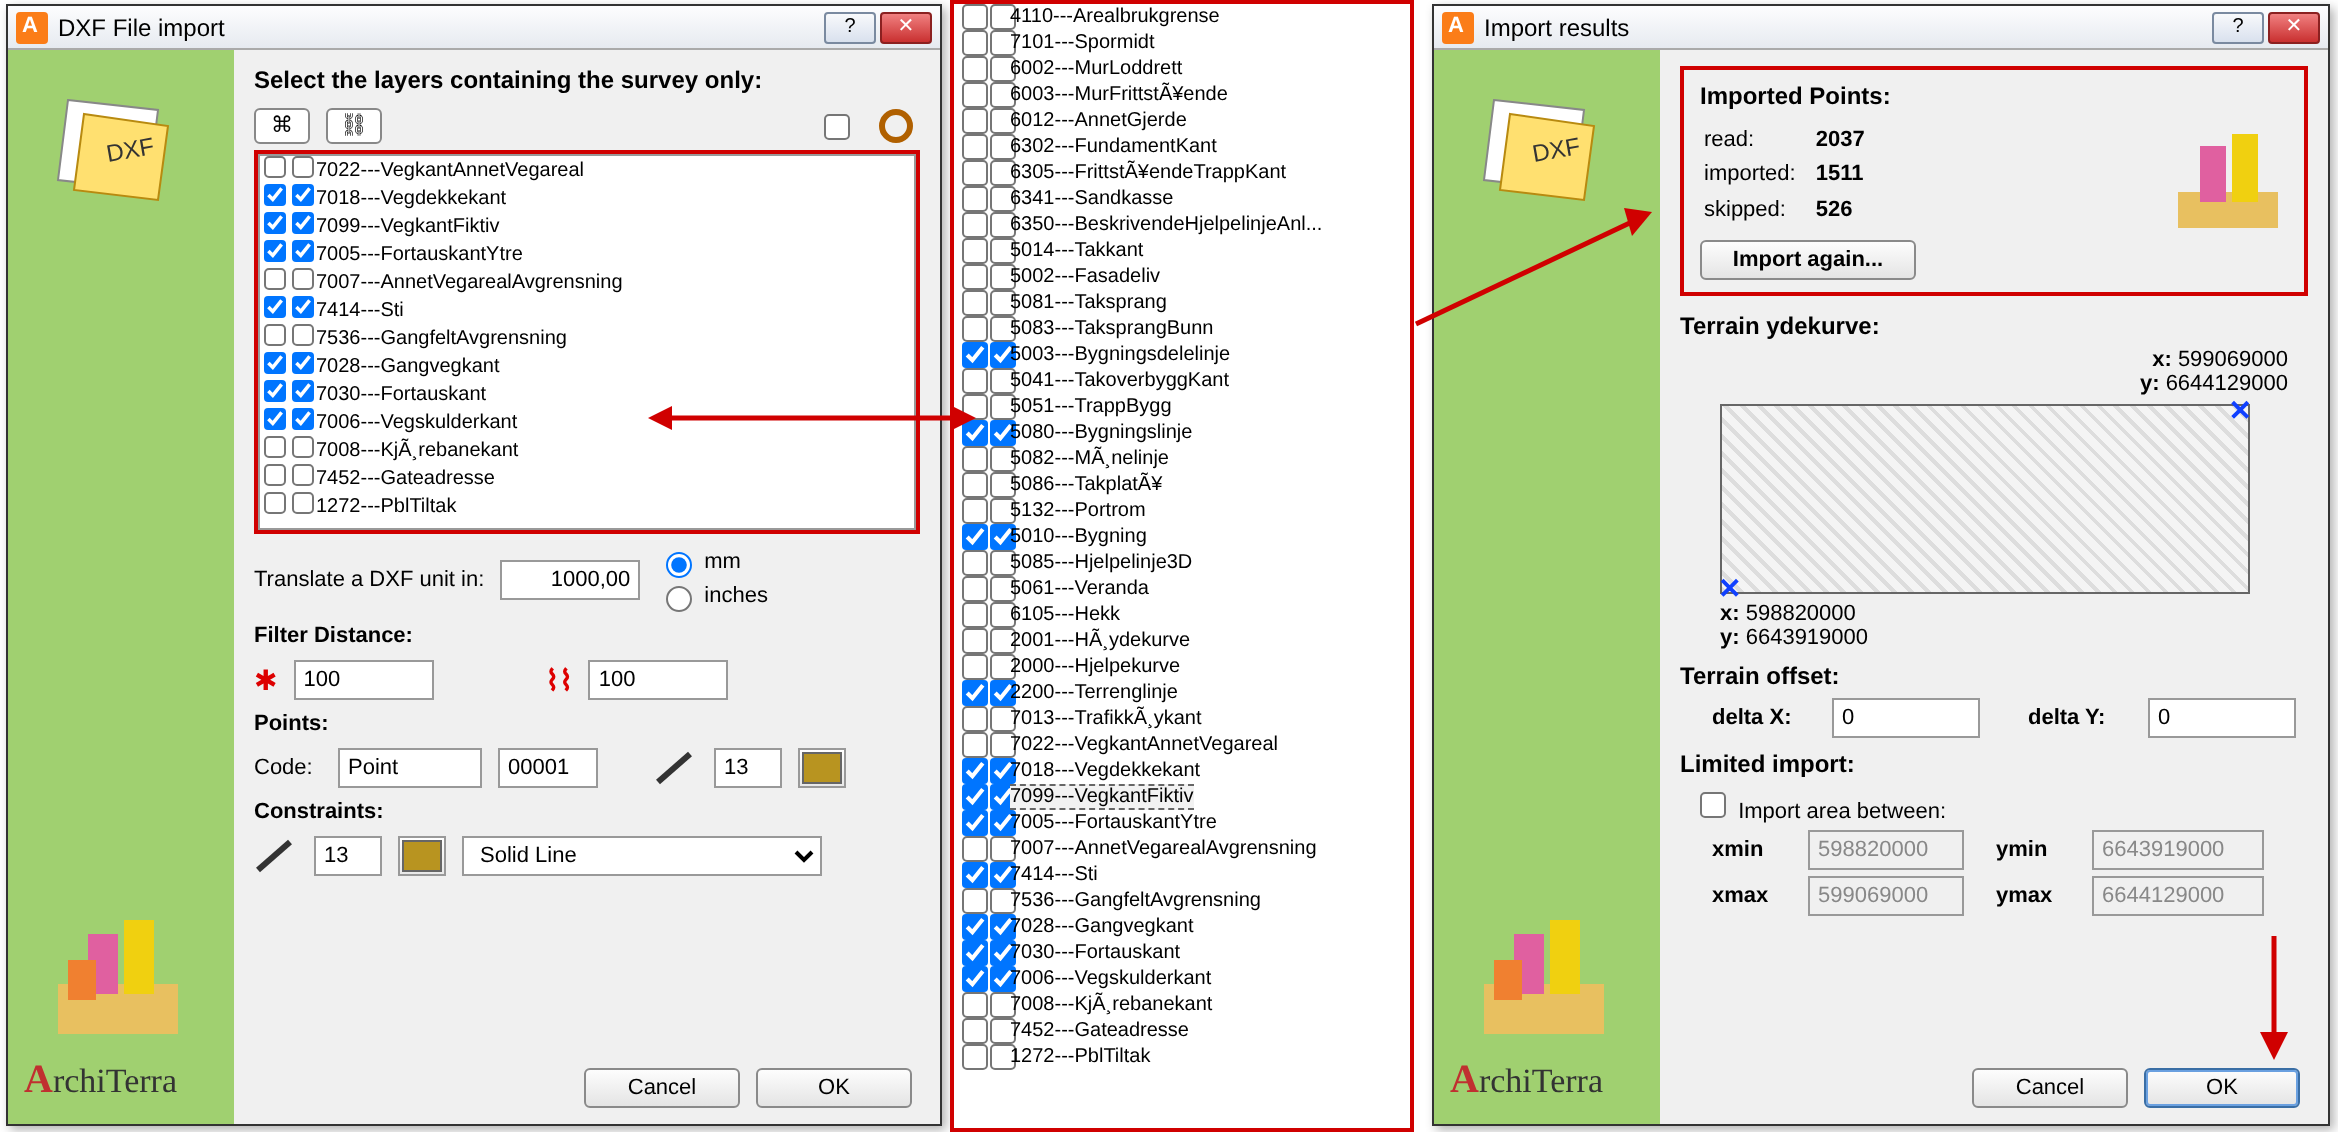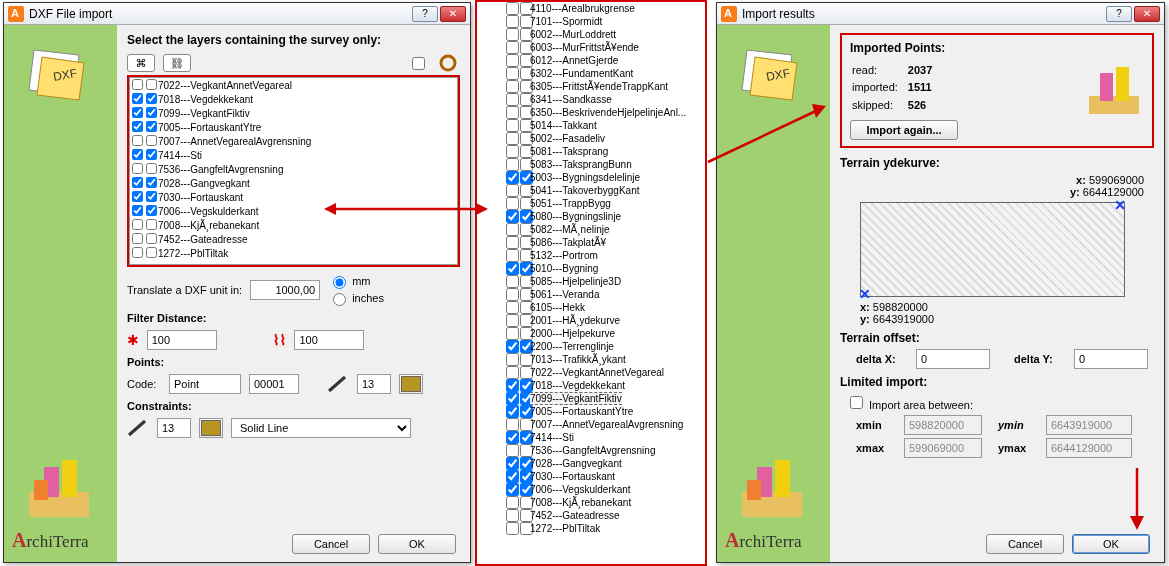--- a/index.html
+++ b/index.html
@@ -144,21 +144,21 @@
   
   .mid-col {
     position:absolute;
     left:475px; top:0;
     width:232px; height:566px;
     border:2px solid #d00000;
     background:#fff;
     overflow:hidden;
   }
   .mid-list{ height:100%; overflow:hidden; }
-  .mid-row{ display:flex;align-items:center;height:13px;font-size:10px; white-space:nowrap;margin-left:25px;}
+  .mid-row{ display:flex;align-items:center;height:13px;font-size:10px; white-space:nowrap;}
   .mid-row .cb{width:14px;text-align:center;}
   
   .arrow1{ position:absolute;left:322px;top:198px;width:168px;height:22px;z-index:50;pointer-events:none;}
   .arrow2{ position:absolute;left:700px;top:100px;width:128px;height:70px;z-index:50;pointer-events:none;}
   .arrow3{ position:absolute;left:1122px;top:464px;width:30px;height:70px;z-index:50;pointer-events:none;}
   
   .res-box {
     border:2px solid #d00000;
     padding:6px 8px;
     margin-bottom:8px;
@@ -641,21 +641,21 @@
         <input class="input" style="width: 74px;" value="0">
         <span class="lab" style="margin-left:18px;">delta Y:</span>
         <input class="input" style="width: 74px;" value="0">
       </div>
 
       <div class="sect-head">Limited import:</div>
       <div style="margin-left:6px;"><label><input type="checkbox" style=""> <span>Import area between:</span></label></div>
       <div class="field-row">
         <span class="lab2">xmin</span>
         <input class="input gray-input" style="width: 78px;" value="598820000">
-        <span class="lab2" style="margin-left:10px;font-style:italic;">ymin</span>
+        <span class="lab2" style="margin-left:10px;">ymin</span>
         <input class="input gray-input" style="width: 86px;" value="6643919000">
       </div>
       <div class="field-row">
         <span class="lab2">xmax</span>
         <input class="input gray-input" style="width: 78px;" value="599069000">
         <span class="lab2" style="margin-left:10px;">ymax</span>
         <input class="input gray-input" style="width: 86px;" value="6644129000">
       </div>
 
       <div class="btn-row">

